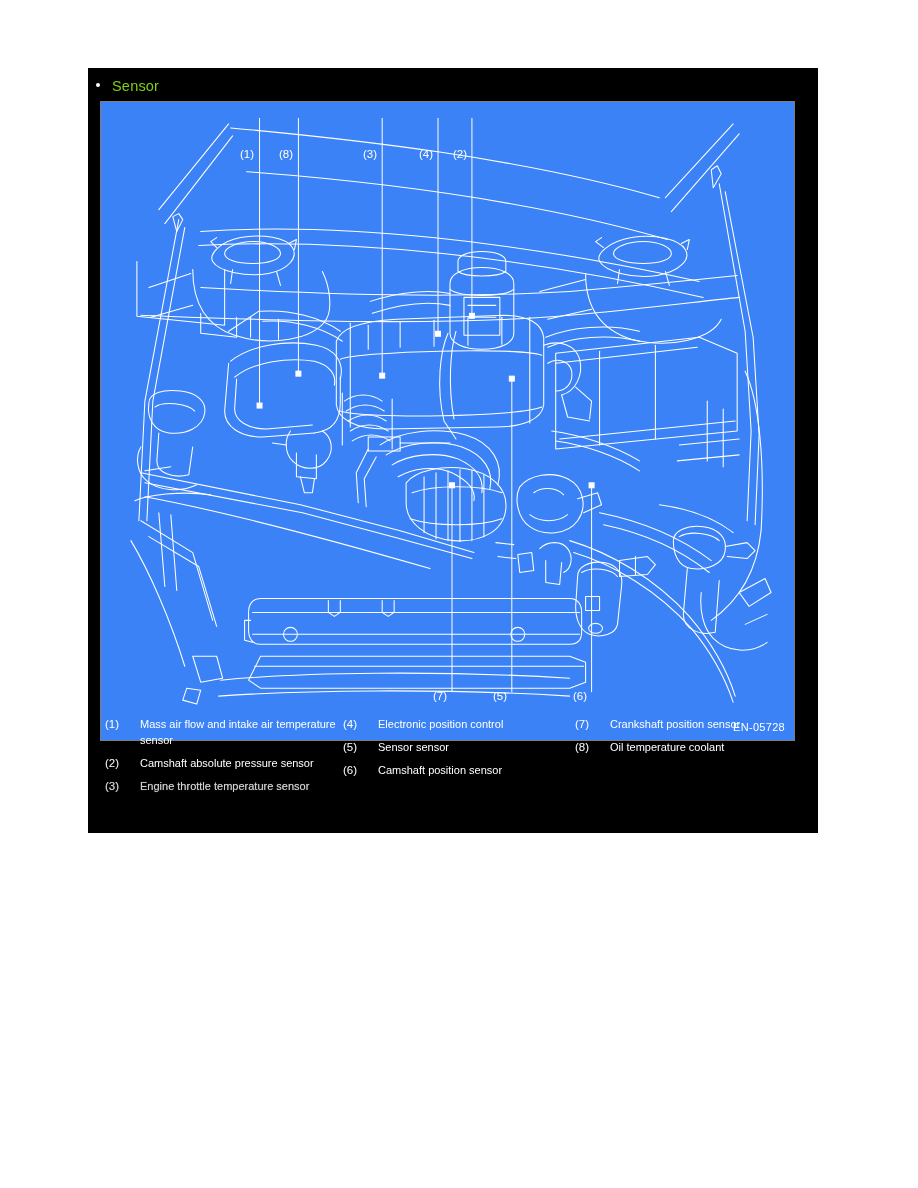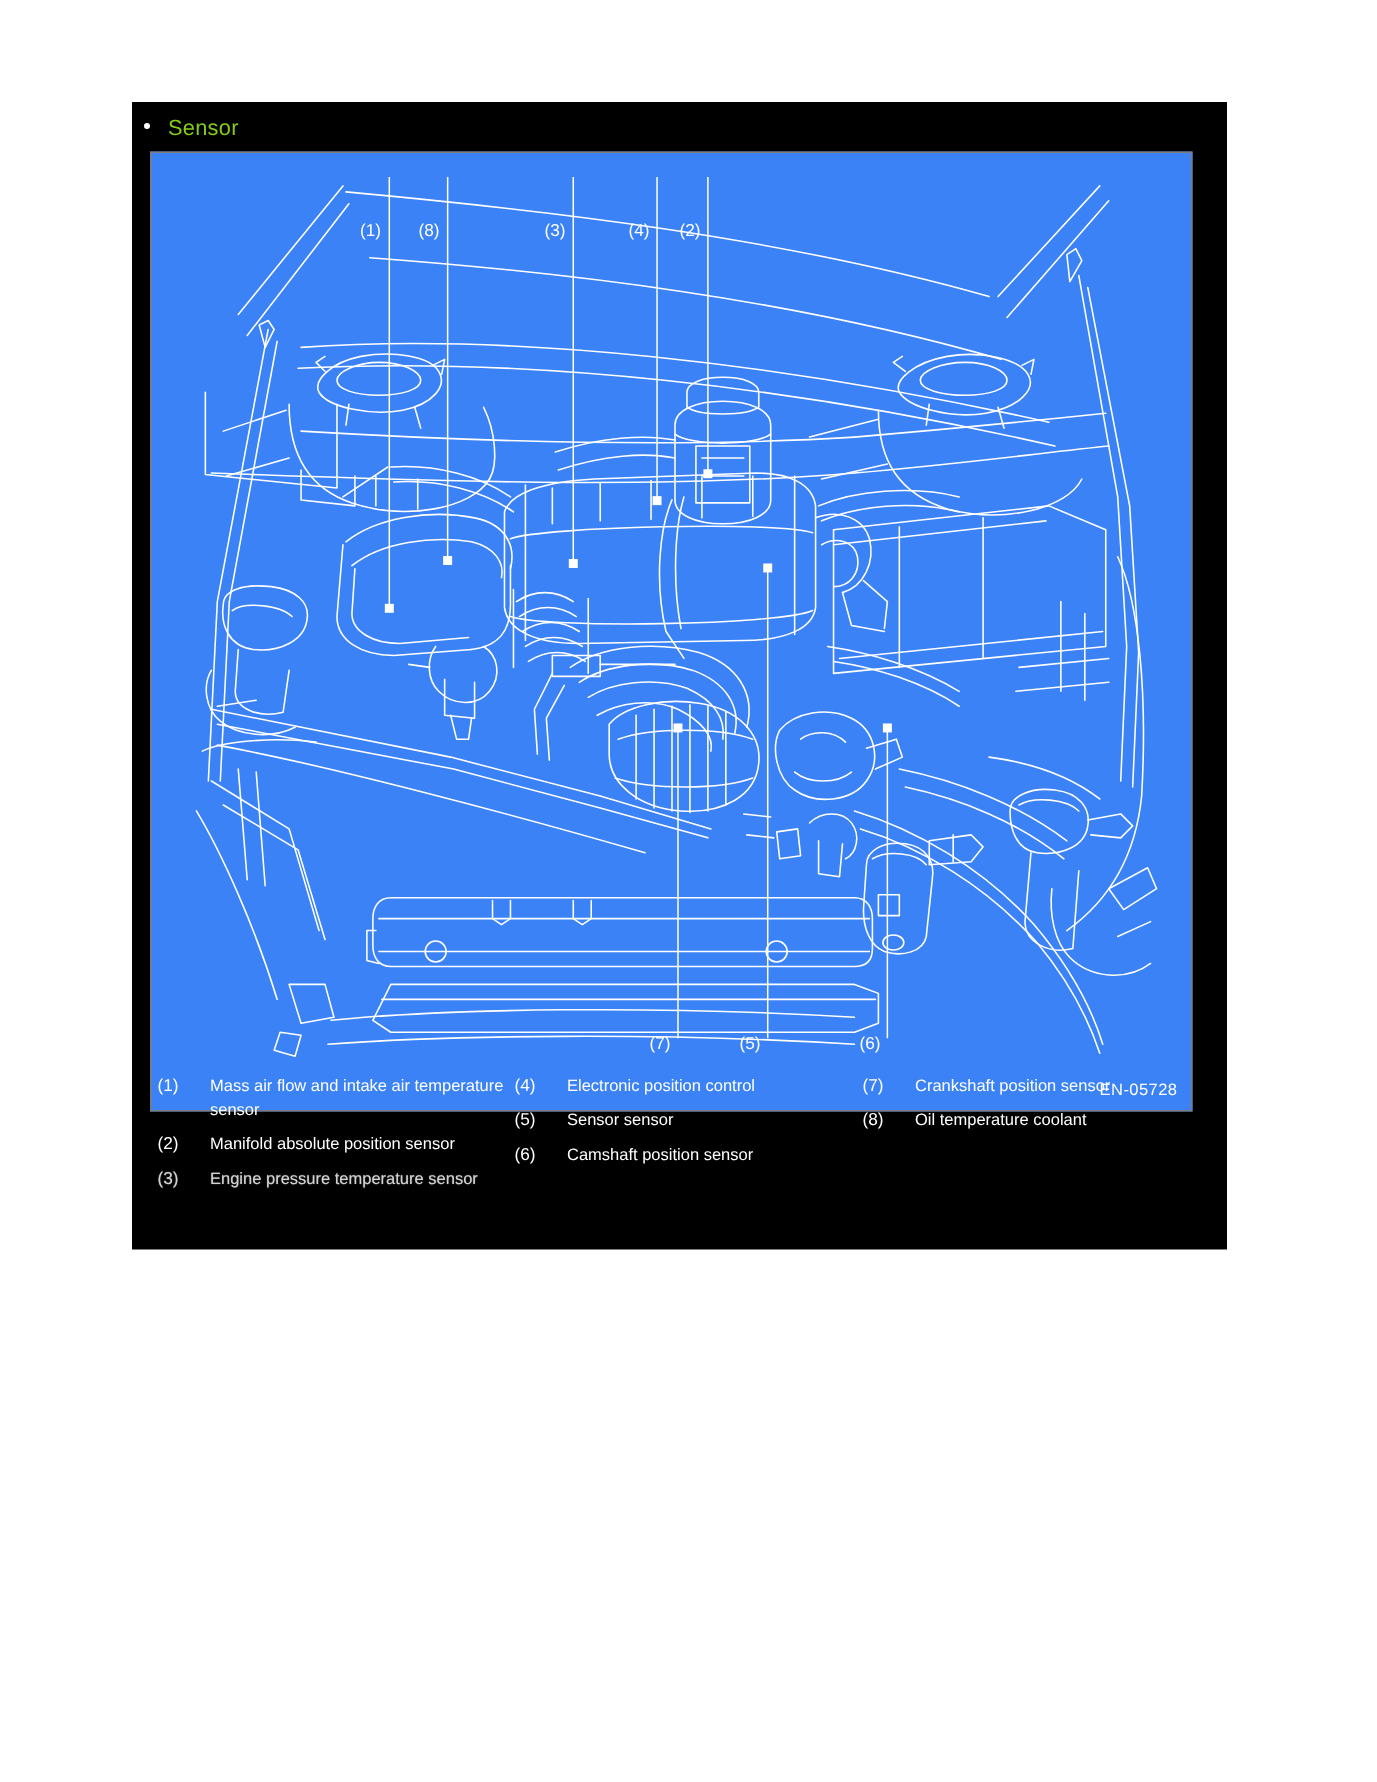--- a/index.html
+++ b/index.html
@@ -392,25 +392,25 @@
 
   <div id="legend">
 
     <div class="legend-col c1">
       <div class="legend-row">
         <span class="legend-num">(1)</span>
         <span class="legend-text">Mass air flow and intake air temperature sensor</span>
       </div>
       <div class="legend-row">
         <span class="legend-num">(2)</span>
-        <span class="legend-text">Manifold absolute position sensor</span>
+        <span class="legend-text">Camshaft absolute pressure sensor</span>
       </div>
       <div class="legend-row degraded">
         <span class="legend-num">(3)</span>
-        <span class="legend-text">Engine pressure temperature sensor</span>
+        <span class="legend-text">Engine throttle temperature sensor</span>
       </div>
     </div>
 
     <div class="legend-col c2">
       <div class="legend-row">
         <span class="legend-num">(4)</span>
         <span class="legend-text">Electronic position control</span>
       </div>
       <div class="legend-row">
         <span class="legend-num">(5)</span>

